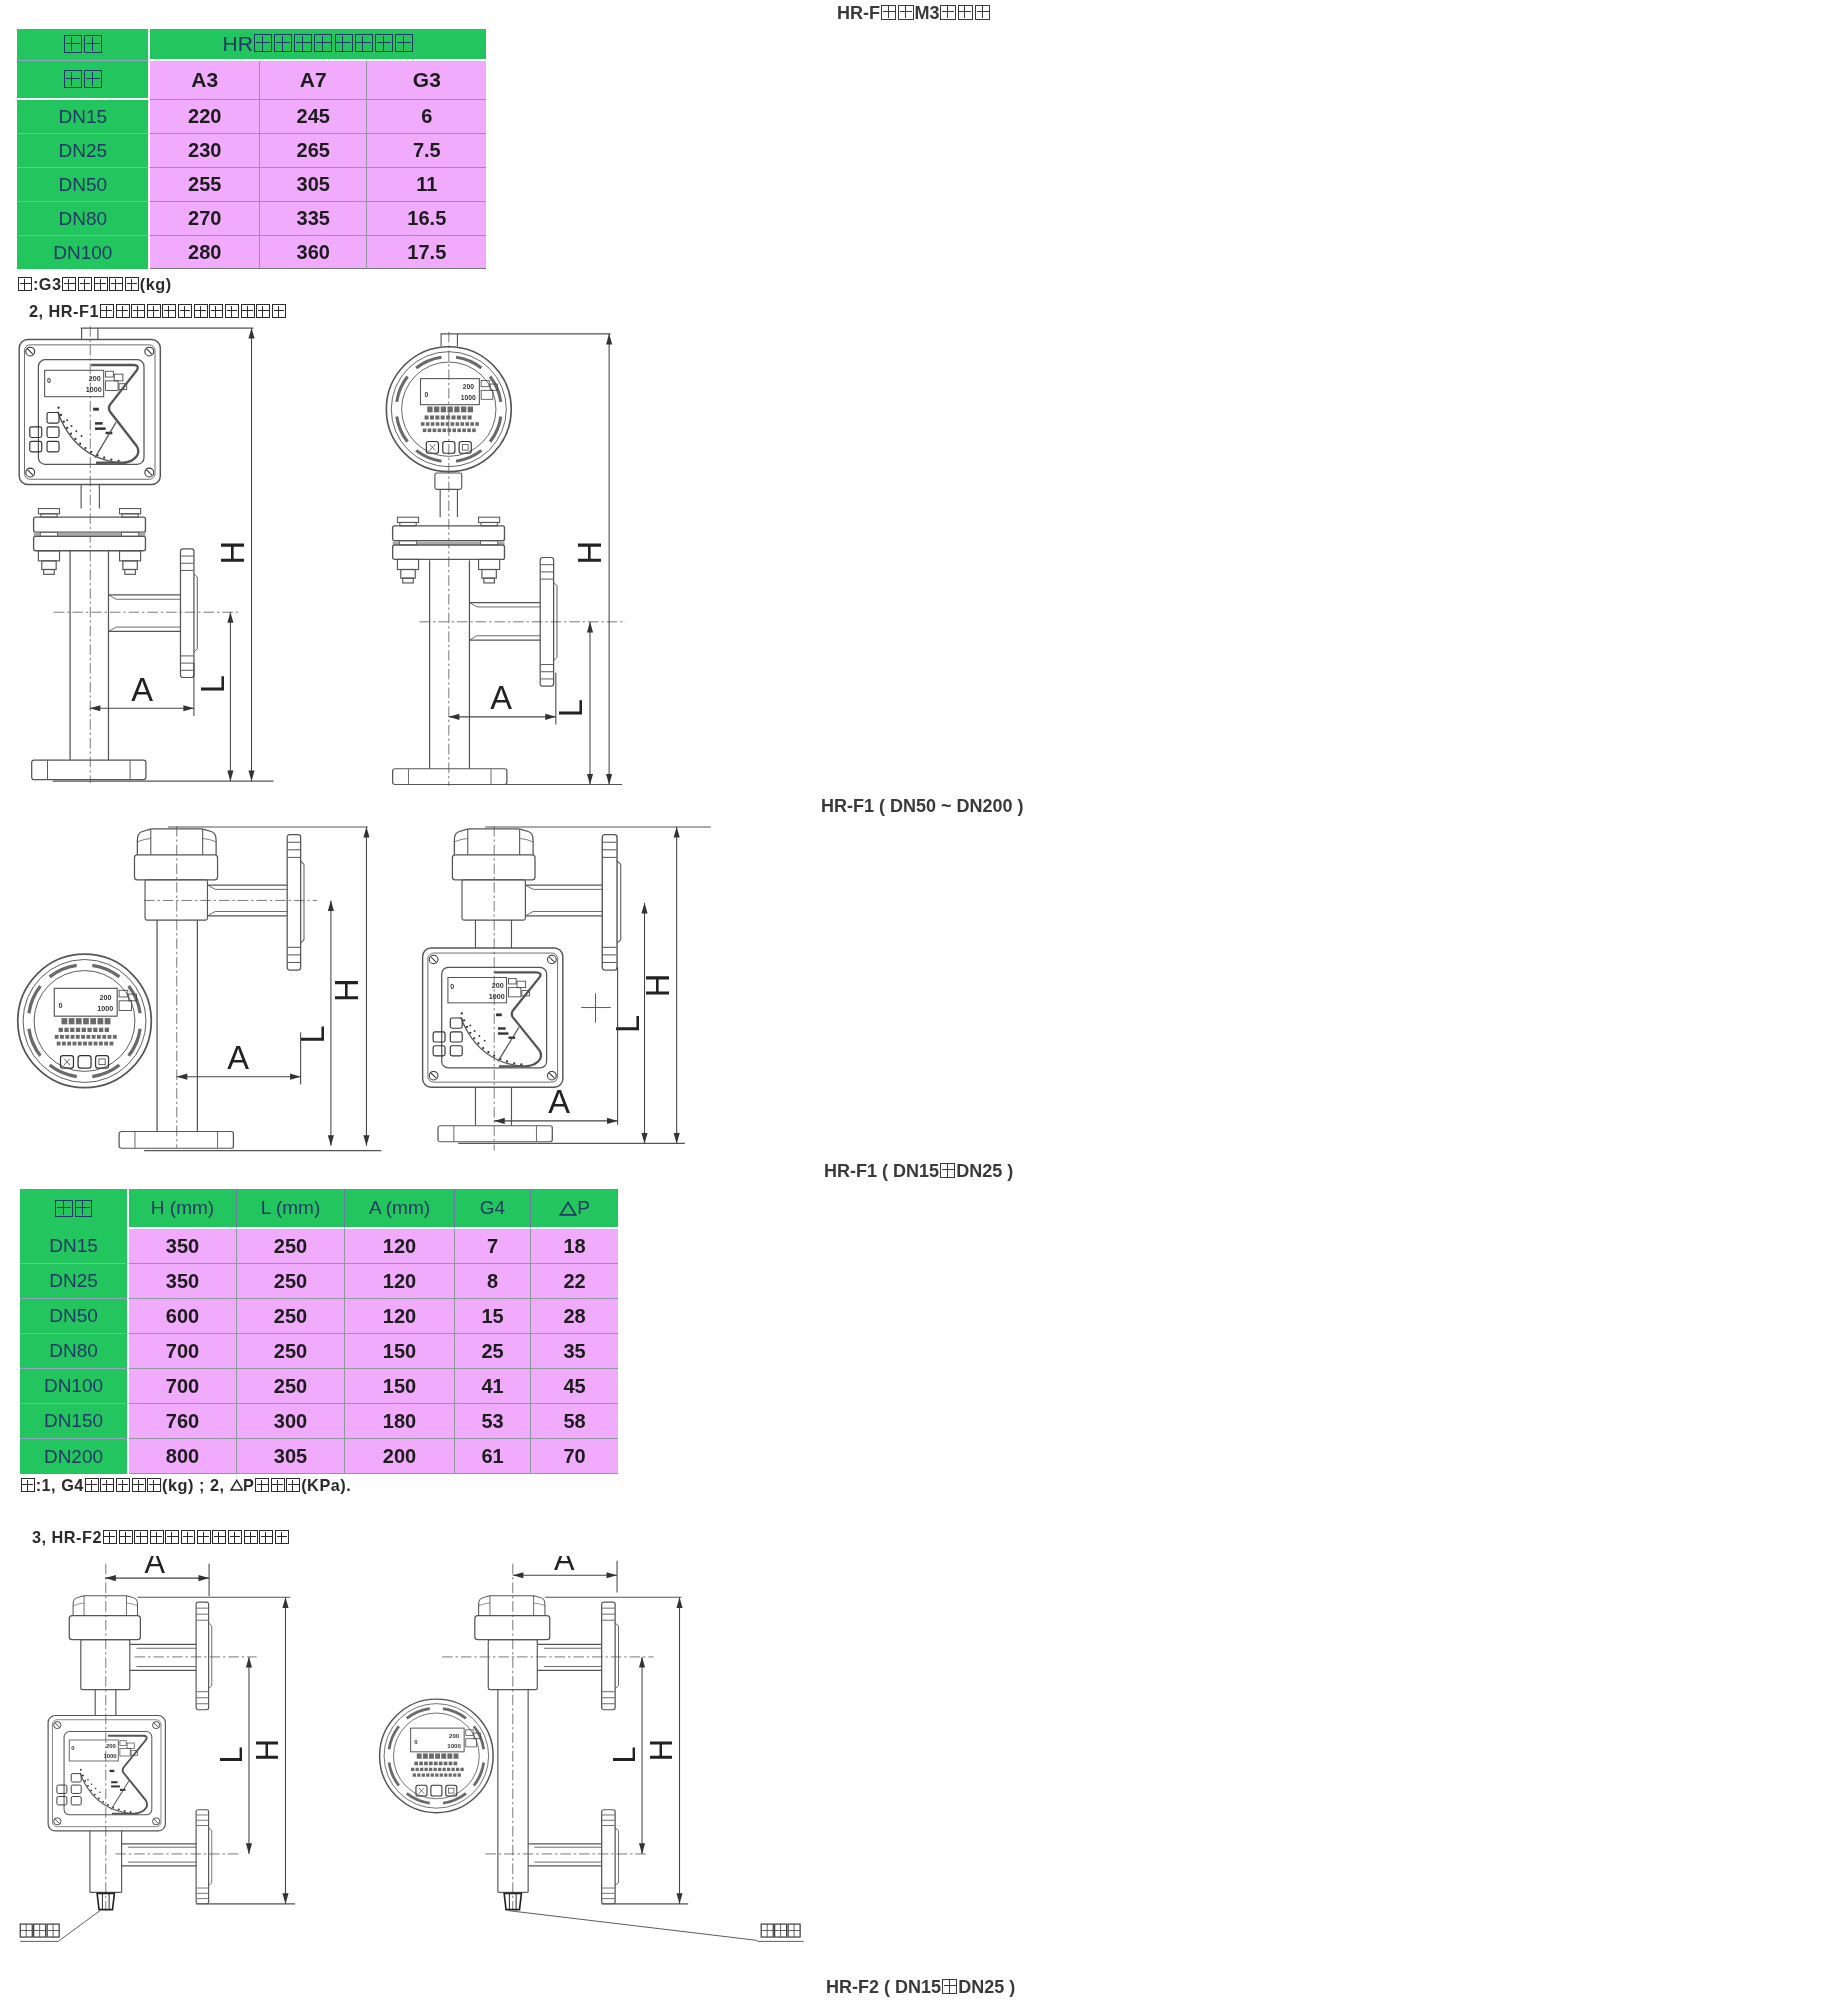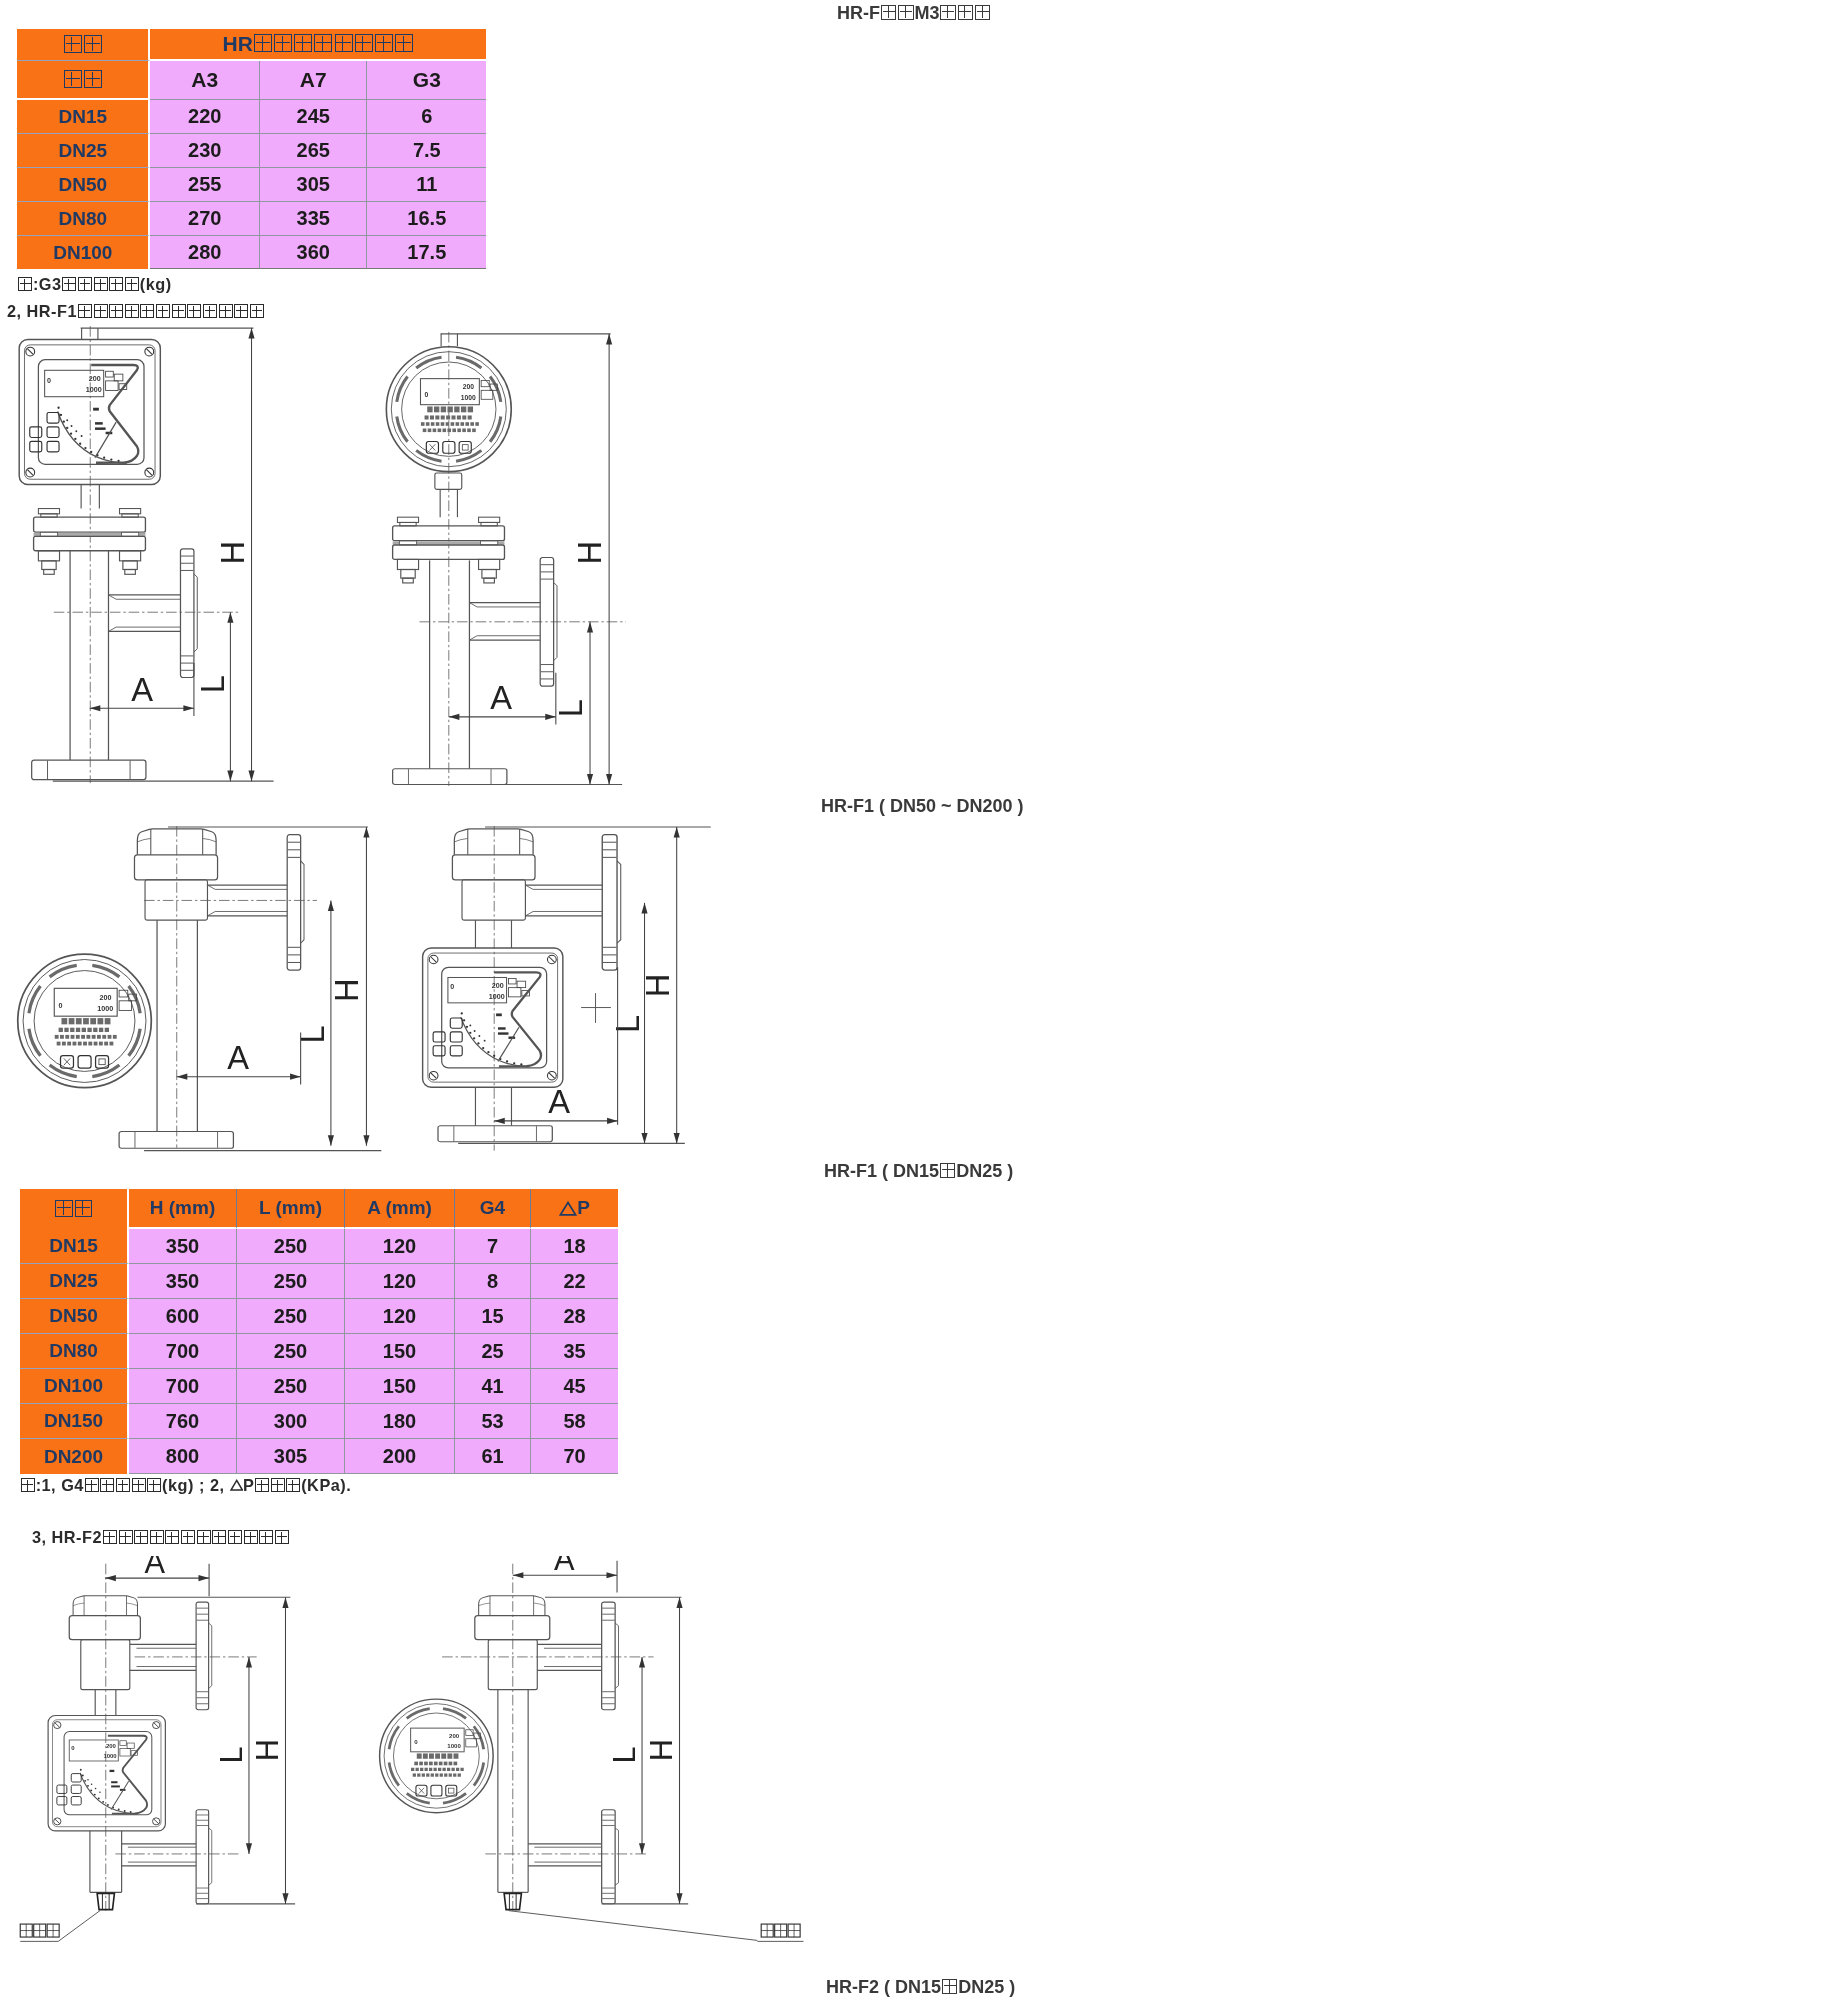--- a/index.html
+++ b/index.html
@@ -6,21 +6,21 @@
   body{width:1845px;height:2000px;position:relative;font-family:"Liberation Sans",sans-serif;overflow:hidden;}
   .abs{position:absolute;}
   
   .z{display:inline-block;width:.86em;height:.86em;border:.075em solid currentColor;box-sizing:border-box;margin:0 .05em;vertical-align:-.07em;position:relative;}
   .z::before{content:"";position:absolute;left:5%;right:5%;top:42%;border-top:.065em solid currentColor;}
   .z::after{content:"";position:absolute;top:5%;bottom:5%;left:42%;border-left:.065em solid currentColor;}
   table{border-collapse:separate;border-spacing:0;table-layout:fixed;}
   td{padding:0;text-align:center;vertical-align:middle;overflow:hidden;}
   .t1{left:17.3px;top:29px;width:468px;}
   .t2{left:20px;top:1189px;width:597px;}
-  .hdr{background:#f97316;color:#203a64;font-weight:bold;}
+  .hdr{background:#22c55e;color:#203a64;font-weight:normal;}
   .cell{background:#f0abfc;color:#1c1c1c;font-weight:bold;border-right:1px solid #8f989f;border-bottom:1px solid #8f989f;}
   .gap{border-right:2.9px solid #fff;}
   .note{color:#2b2b2b;font-size:16.3px;font-weight:bold;letter-spacing:0.5px;}
   .cap{color:#3a3a3a;font-size:18px;font-weight:bold;}
 </style>
 </head>
 <body>
 
 <div class="abs cap" style="left:837px;top:2.9px;">HR-F<span class="z"></span><span class="z"></span>M3<span class="z"></span><span class="z"></span><span class="z"></span></div>
 
@@ -70,21 +70,21 @@
         <td class="hdr gap" style="font-size:19px;">DN100</td>
         <td class="cell" style="font-size:20px;border-bottom:1px solid #777;text-align:center;">280</td>
         <td class="cell" style="font-size:20px;border-bottom:1px solid #777;">360</td>
         <td class="cell" style="font-size:20px;border-right:none;border-bottom:1px solid #777;">17.5</td>
       </tr>
 </tbody>
   </table>
 
 <div class="abs note" style="left:17.3px;top:275px;"><span class="z"></span>:G3<span class="z"></span><span class="z"></span><span class="z"></span><span class="z"></span><span class="z"></span>(kg)</div>
 
-<div class="abs note" style="left:7px;top:302px;">2, HR-F1<span class="z"></span><span class="z"></span><span class="z"></span><span class="z"></span><span class="z"></span><span class="z"></span><span class="z"></span><span class="z"></span><span class="z"></span><span class="z"></span><span class="z"></span><span class="z"></span></div>
+<div class="abs note" style="left:29px;top:302px;">2, HR-F1<span class="z"></span><span class="z"></span><span class="z"></span><span class="z"></span><span class="z"></span><span class="z"></span><span class="z"></span><span class="z"></span><span class="z"></span><span class="z"></span><span class="z"></span><span class="z"></span></div>
 
 <div class="abs cap" style="left:821px;top:796px;">HR-F1 ( DN50 ~ DN200 )</div>
 
 <div class="abs cap" style="left:824px;top:1161px;">HR-F1 ( DN15<span class="z"></span>DN25 )</div>
 
 <table class="abs t2">
   <colgroup>
       <col style="width:109px">
       <col style="width:108px">
       <col style="width:108px">

